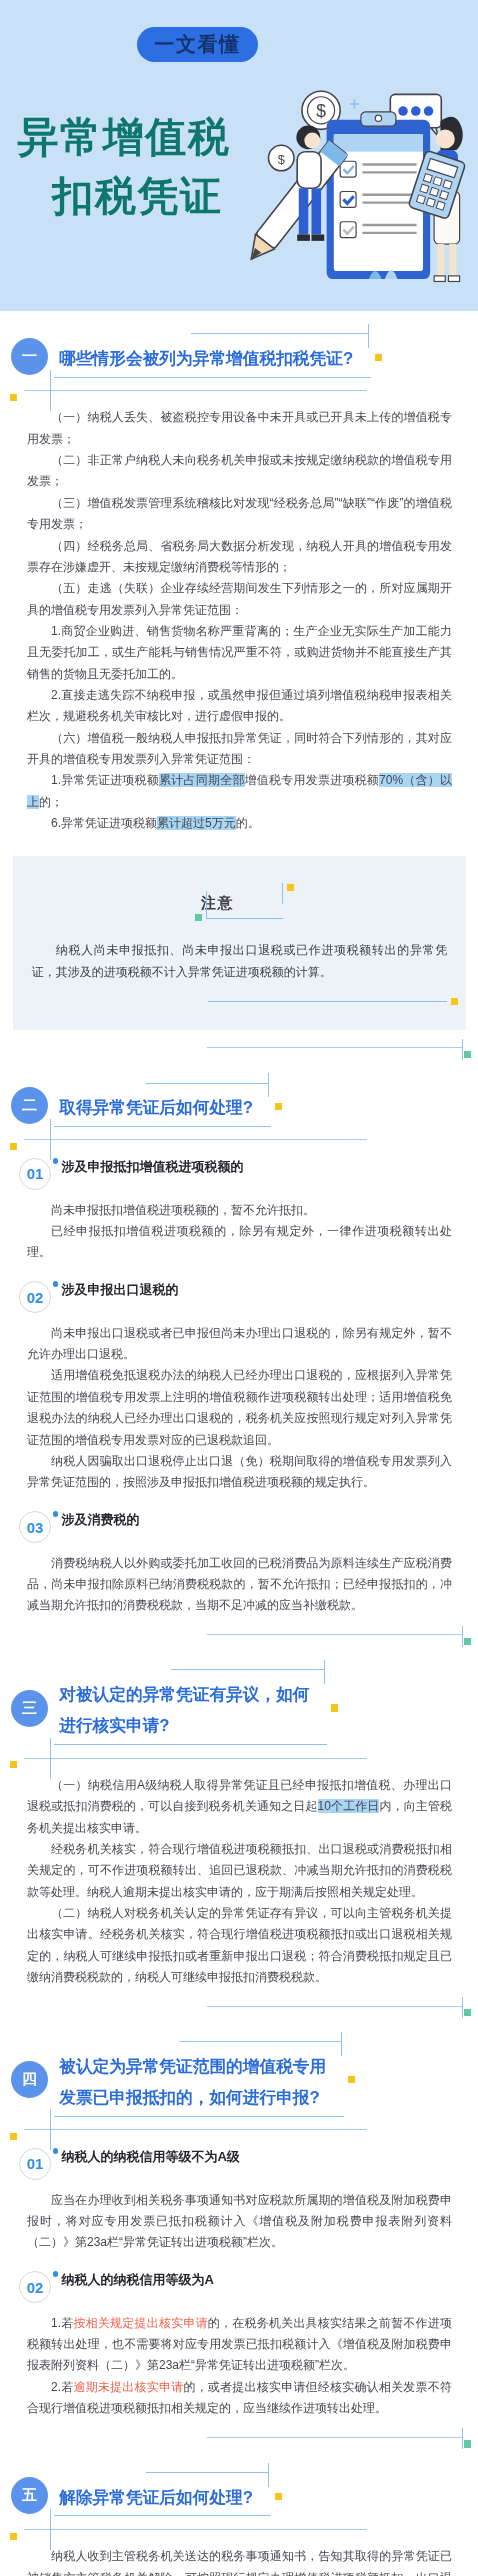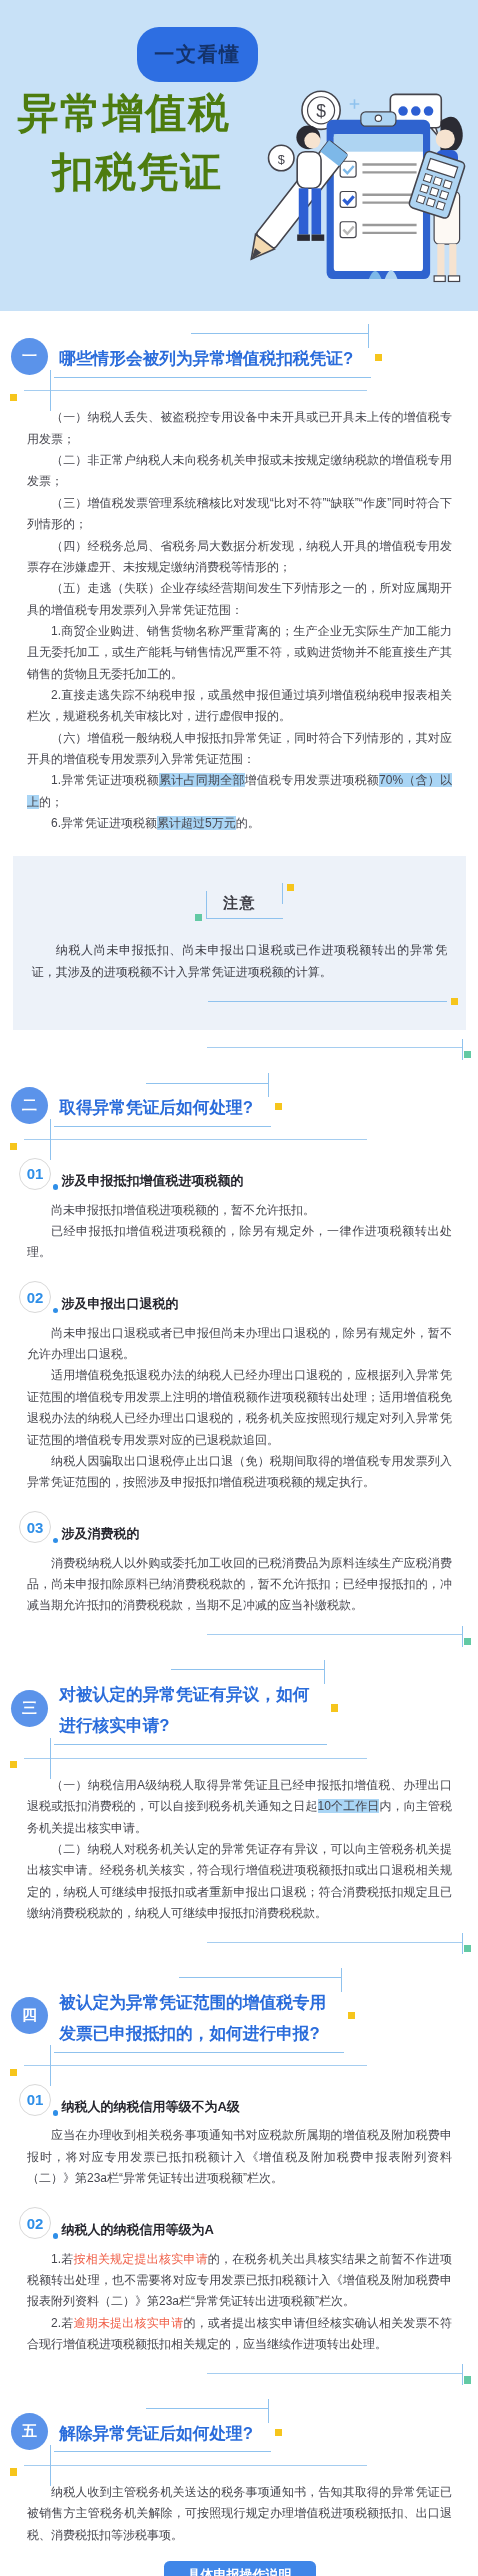--- a/index.html
+++ b/index.html
@@ -2,24 +2,24 @@
 <html style="font-size:12.8px"><head>
 <meta charset="utf-8">
 <style>
   * { margin:0; padding:0; box-sizing:border-box; }
   html,body { background:#e8eef5; }
   body { font-family:"Liberation Sans","DejaVu Sans",sans-serif; }
   .page { width:479px; margin:0 auto; background:#ffffff; min-height:2576px; overflow:hidden; }
 
   
   .hero { background:#c8e1f7; height:311px; position:relative; padding-top:27px; }
-  .hero-pill { width:121px; height:55px; background:#2d6ee2; border-radius:22px;
+  .hero-pill { width:121px; height:35px; background:#2d6ee2; border-radius:22px;
     margin-left:137px; display:flex; align-items:center; justify-content:center; }
   .hero-pill span { color:#14336b; font-size:20px; font-weight:900; letter-spacing:1.6px; }
-  .hero-title { position:absolute; left:17.5px; top:84px; color:#4d7c0f; font-weight:900;
+  .hero-title { position:absolute; left:17.5px; top:108px; color:#0f766e; font-weight:900;
     font-size:41px; letter-spacing:1.6px; line-height:1.45; }
   .hero-title .t2 { display:block; padding-left:27px;text-align:center; }
   .hero-art { position:absolute; right:4.8px; top:88px; }
 
   
   .sec-head { position:relative; display:flex; align-items:center; margin:24px 0 6.4px 11px; }
   .sec-badge { width:37px; height:37px; border-radius:50%; background:#5b93ea; color:#fff;
     display:flex; align-items:center; justify-content:center; font-size:15px; font-weight:700;
     flex-shrink:0; z-index:2; }
   .sec-title-block { margin-left:6.4px; position:relative; padding:4px 4.8px 7.2px 4.8px; }
@@ -37,30 +37,30 @@
   .sec-rule .sq { position:absolute; left:-14.4px; top:2.4px; }
   .sec-rule::after { content:""; position:absolute; left:25.5px; top:-21px; width:1.2px; height:41px; background:#8fc2ee; }
 
   
   .sec-body { padding:0 27px; }
   .sec-body p { font-size:12px; line-height:1.78; color:#46464e; text-align:justify; text-indent:2em; }
   .hl { background:#a9d5f5; }
   .red { color:#f0614a; }
 
   
-  .num-item { display:flex; align-items:flex-end; margin:17.5px 0 9.6px -8px; }
+  .num-item { display:flex; align-items:flex-start; margin:17.5px 0 9.6px -8px; }
   .num-circle { width:32px; height:32px; border-radius:50%; border:1.6px solid #d9d9d9;
     display:flex; align-items:center; justify-content:center; flex-shrink:0; background:#fff; }
   .num-circle span { color:#2f8fe8; font-size:15px; font-weight:800; }
   .num-dot { width:5.6px; height:5.6px; border-radius:50%; background:#2f8fe8; margin:0 3.2px 0 1.6px; flex-shrink:0; }
   .num-title { color:#26262e; font-size:13px; font-weight:800; }
 
   
   .note-box { background:#edf2f9; margin:21px 12.8px 6.4px 12.8px; padding:35px 19px 8px 19px; position:relative; }
-  .note-head { width:77px; margin:0 auto 21px auto; position:relative; text-align:center; padding:3.2px 0 6.4px 0; }
+  .note-head { width:77px; margin:0 auto 21px auto; position:relative; padding:3.2px 0 6.4px 0; }
   .note-head .note-title { color:#3c3c44; font-size:15px; font-weight:800; letter-spacing:1.6px; }
   .note-head::before { content:""; position:absolute; left:4.8px; top:0; width:1.2px; height:100%; background:#8fc2ee; }
   .note-head::after { content:""; position:absolute; left:4.8px; right:-4.8px; bottom:0; border-bottom:1.2px solid #8fc2ee; }
   .note-head .tickv2 { position:absolute; right:-4.8px; top:-8px; width:1.2px; height:21px; background:#8fc2ee; }
   .note-head .sq.yellow { position:absolute; right:-16px; top:-6.4px; }
   .note-head .sq.green { position:absolute; left:-6.4px; bottom:-1.6px; }
   .note-box p { font-size:12px; line-height:1.8; color:#3c3c44; text-align:justify; text-indent:2em; }
   .note-underline { width:239px; margin:17.5px 0 0 auto; border-top:1.2px solid #8fc2ee; position:relative; height:21px; }
   .note-underline .sq { position:absolute; right:-11px; top:-4px; }
 
@@ -183,21 +183,21 @@
       <span class="sec-title">哪些情形会被列为异常增值税扣税凭证?</span>
       <span class="sq yellow"></span>
     </div>
   </div>
   <div class="sec-rule">
       <span class="sq yellow"></span>
     </div>
   <div class="sec-body">
     <p>（一）纳税人丢失、被盗税控专用设备中未开具或已开具未上传的增值税专用发票；</p>
     <p>（二）非正常户纳税人未向税务机关申报或未按规定缴纳税款的增值税专用发票；</p>
-    <p>（三）增值税发票管理系统稽核比对发现“比对不符”“缺联”“作废”同时符合下列情形的；</p>
+    <p>（三）增值税发票管理系统稽核比对发现“经税务总局”“缺联”“作废”的增值税专用发票；</p>
     <p>（四）经税务总局、省税务局大数据分析发现，纳税人开具的增值税专用发票存在涉嫌虚开、未按规定缴纳消费税等情形的；</p>
     <p>（五）走逃（失联）企业存续经营期间发生下列情形之一的，所对应属期开具的增值税专用发票列入异常凭证范围：</p>
     <p>1.商贸企业购进、销售货物名称严重背离的；生产企业无实际生产加工能力且无委托加工，或生产能耗与销售情况严重不符，或购进货物并不能直接生产其销售的货物且无委托加工的。</p>
     <p>2.直接走逃失踪不纳税申报，或虽然申报但通过填列增值税纳税申报表相关栏次，规避税务机关审核比对，进行虚假申报的。</p>
     <p>（六）增值税一般纳税人申报抵扣异常凭证，同时符合下列情形的，其对应开具的增值税专用发票列入异常凭证范围：</p>
     <p><span>1.异常凭证进项税额</span><span class="hl">累计占同期全部</span><span>增值税专用发票进项税额</span><span class="hl">70%（含）以上</span><span>的；</span></p>
     <p><span>6.异常凭证进项税额</span><span class="hl">累计超过5万元</span><span>的。</span></p>
   </div>
 
   <div class="note-box">
@@ -271,20 +271,21 @@
       <span class="sec-title">对被认定的异常凭证有异议，如何</span>
       <span class="sec-title">进行核实申请?</span>
       <span class="sq yellow"></span>
     </div>
   </div>
   <div class="sec-rule">
       <span class="sq yellow"></span>
     </div>
   <div class="sec-body">
     <p><span>（一）纳税信用A级纳税人取得异常凭证且已经申报抵扣增值税、办理出口退税或抵扣消费税的，可以自接到税务机关通知之日起</span><span class="hl">10个工作日</span><span>内，向主管税务机关提出核实申请。</span></p>
+    <p>经税务机关核实，符合现行增值税进项税额抵扣、出口退税或消费税抵扣相关规定的，可不作进项税额转出、追回已退税款、冲减当期允许抵扣的消费税税款等处理。纳税人逾期未提出核实申请的，应于期满后按照相关规定处理。</p>
     <p>（二）纳税人对税务机关认定的异常凭证存有异议，可以向主管税务机关提出核实申请。经税务机关核实，符合现行增值税进项税额抵扣或出口退税相关规定的，纳税人可继续申报抵扣或者重新申报出口退税；符合消费税抵扣规定且已缴纳消费税税款的，纳税人可继续申报抵扣消费税税款。</p>
   </div>
   <div class="end-line">
       <span class="sq green"></span>
     </div>
 
   <div class="sec-head">
     <div class="sec-badge">
         <span>四</span>
       </div>

